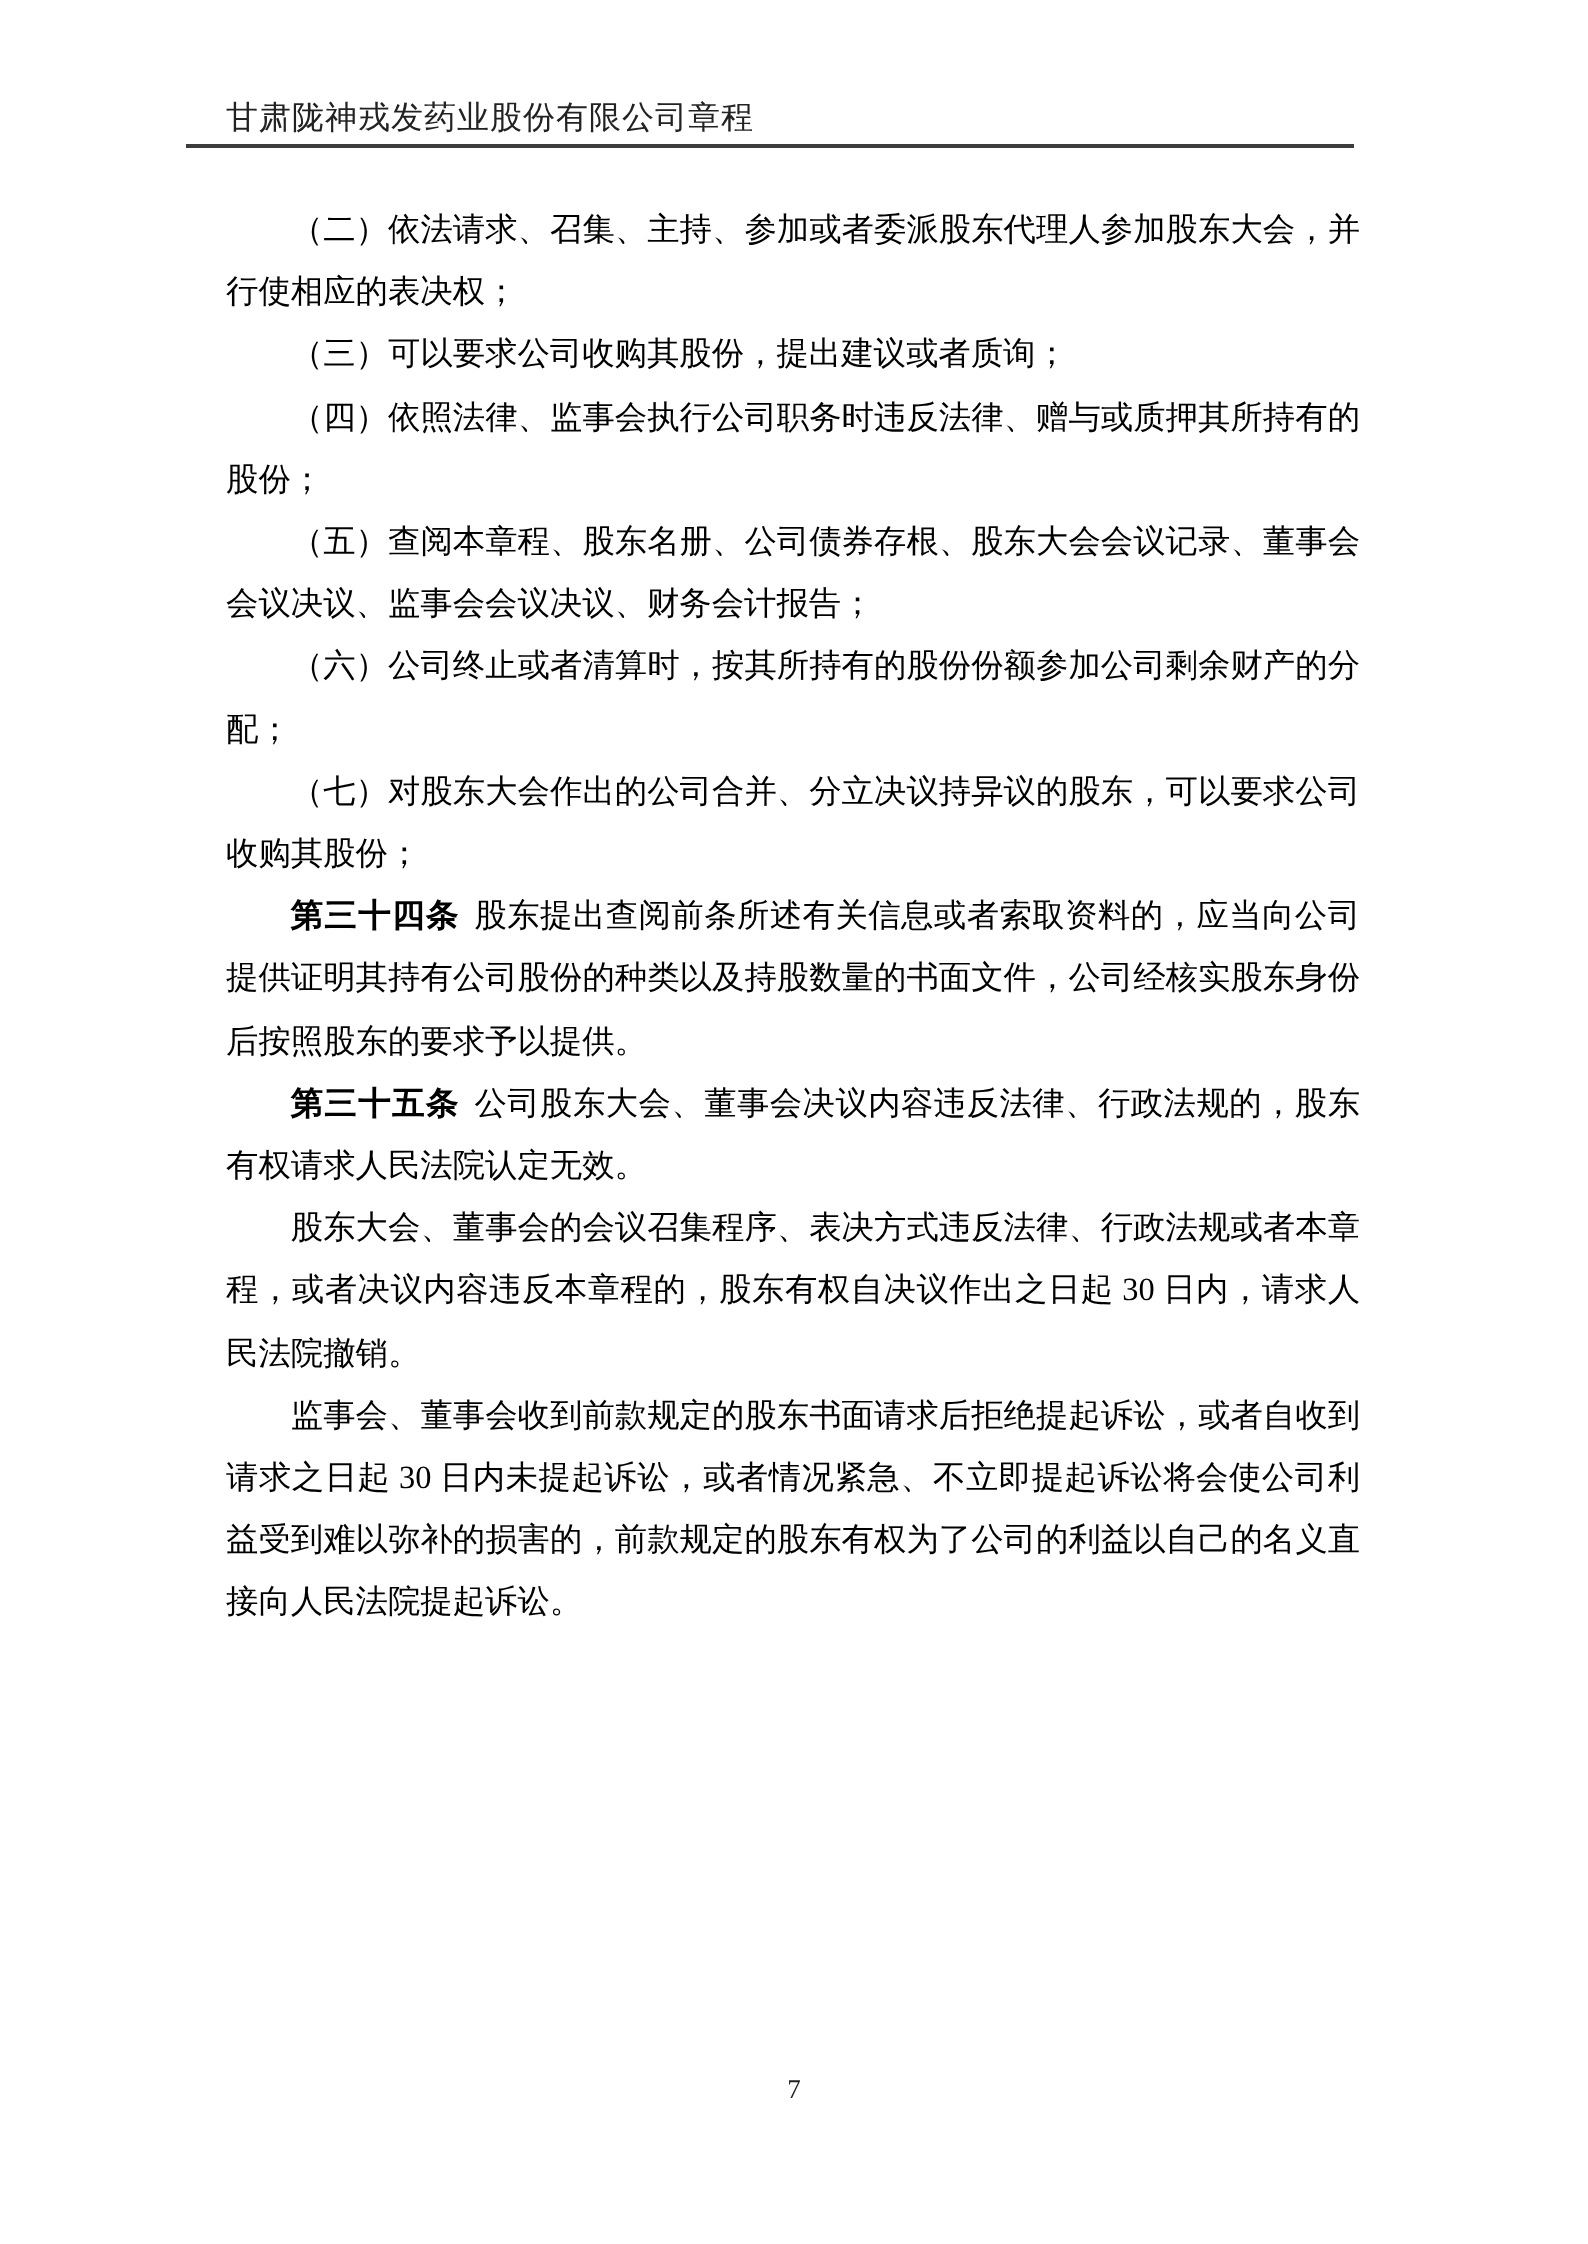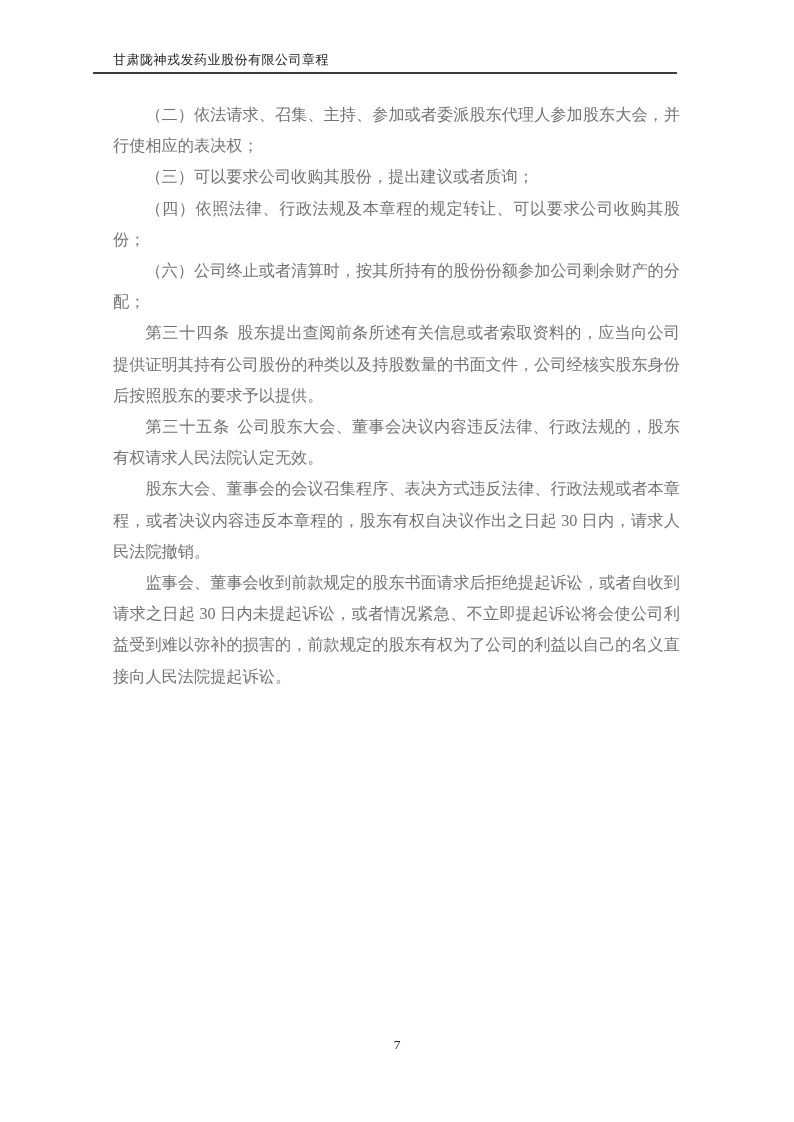--- a/index.html
+++ b/index.html
@@ -14,21 +14,21 @@
     width: 794px;
     height: 1122px;
     background: #ffffff;
     overflow: hidden;
   }
   .header {
     position: absolute;
     top: 52px;
     left: 113px;
     width: 567px;
-    font-size: 13px;
+    font-size: 16px;
     line-height: 15px;
     letter-spacing: 0.5px;
     color: #222222;
     white-space: nowrap;
   }
   .header-rule {
     position: absolute;
     top: 72px;
     left: 93px;
     width: 584px;
@@ -40,24 +40,24 @@
     top: 100px;
     left: 113px;
     width: 567px;
   }
   .para {
     font-size: 16.2px;
     line-height: 31.2px;
     text-align: justify;
     text-justify: inter-character;
     text-indent: 2em;
-    color: #737373;
+    color: #000000;
   }
   .para b {
-    font-weight: normal;
+    font-weight: bold;
     margin-right: 0.45em;
     letter-spacing: 0.5px;
   }
   .footer {
     position: absolute;
     top: 1036px;
     left: 0;
     width: 794px;
     text-align: center;
     font-size: 13.5px;
@@ -72,22 +72,24 @@
 
   <div class="header">
     <span>甘肃陇神戎发药业股份有限公司章程</span>
   </div>
 
   <div class="header-rule"></div>
 
   <div class="content">
       <p class="para">（二）依法请求、召集、主持、参加或者委派股东代理人参加股东大会，并行使相应的表决权；</p>
       <p class="para">（三）可以要求公司收购其股份，提出建议或者质询；</p>
-      <p class="para">（四）依照法律、行政法规及本章程的规定转让、可以要求公司收购其股份；</p>
+      <p class="para">（四）依照法律、监事会执行公司职务时违反法律、赠与或质押其所持有的股份；</p>
+      <p class="para">（五）查阅本章程、股东名册、公司债券存根、股东大会会议记录、董事会会议决议、监事会会议决议、财务会计报告；</p>
       <p class="para">（六）公司终止或者清算时，按其所持有的股份份额参加公司剩余财产的分配；</p>
+      <p class="para">（七）对股东大会作出的公司合并、分立决议持异议的股东，可以要求公司收购其股份；</p>
       <p class="para"><b>第三十四条</b>股东提出查阅前条所述有关信息或者索取资料的，应当向公司提供证明其持有公司股份的种类以及持股数量的书面文件，公司经核实股东身份后按照股东的要求予以提供。</p>
       <p class="para"><b>第三十五条</b>公司股东大会、董事会决议内容违反法律、行政法规的，股东有权请求人民法院认定无效。</p>
       <p class="para">股东大会、董事会的会议召集程序、表决方式违反法律、行政法规或者本章程，或者决议内容违反本章程的，股东有权自决议作出之日起 30 日内，请求人民法院撤销。</p>
       <p class="para">监事会、董事会收到前款规定的股东书面请求后拒绝提起诉讼，或者自收到请求之日起 30 日内未提起诉讼，或者情况紧急、不立即提起诉讼将会使公司利益受到难以弥补的损害的，前款规定的股东有权为了公司的利益以自己的名义直接向人民法院提起诉讼。</p>
     </div>
 
   <div class="footer">
     <span>7</span>
   </div>
 

